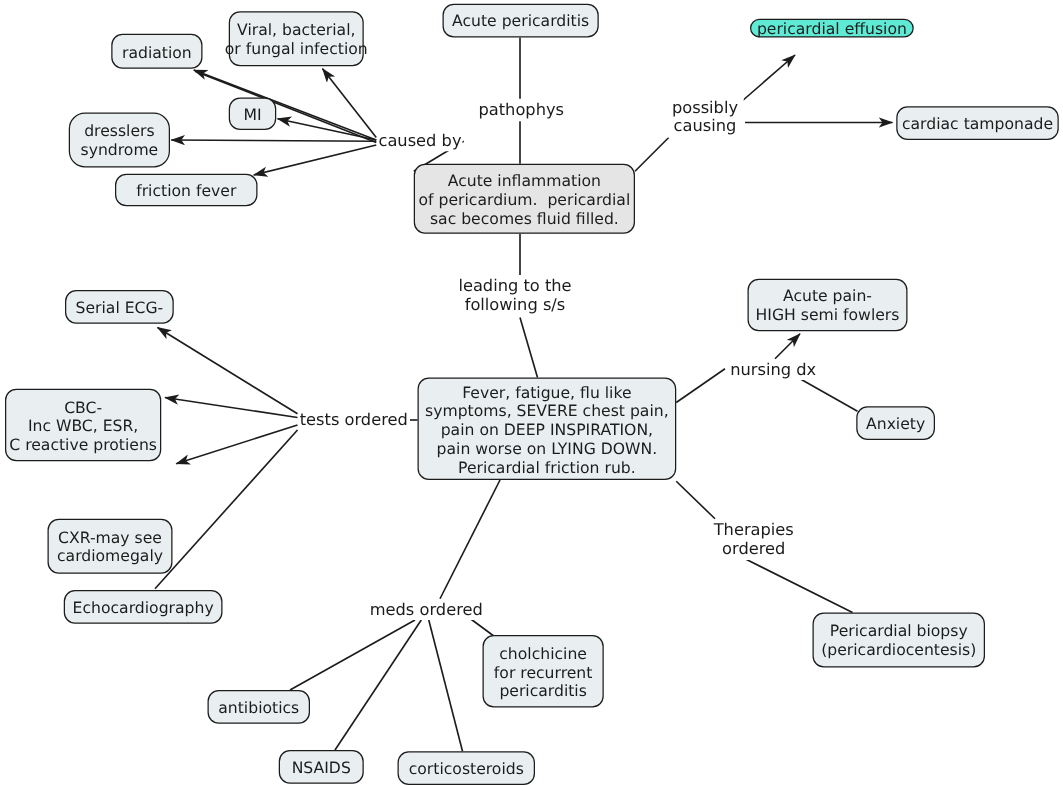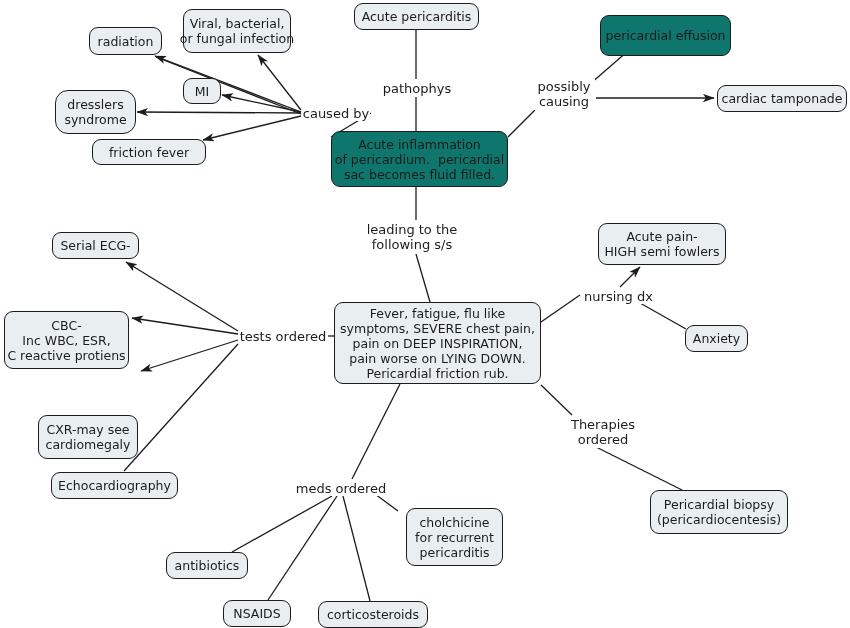--- a/index.html
+++ b/index.html
@@ -97,43 +97,43 @@
   </svg>
   <div id="node-layer">
       <div class="node" style="left: 354px; top: 3px; width: 125px; height: 27px; background: rgb(233, 239, 241); border-color: rgb(28, 28, 28); color: rgb(28, 28, 28);"><span>Acute pericarditis</span></div>
       <div class="node" style="left: 183px; top: 9px; width: 108px; height: 44px; background: rgb(233, 239, 241); border-color: rgb(28, 28, 28); color: rgb(28, 28, 28);"><span>Viral, bacterial,
 or fungal infection</span></div>
       <div class="node" style="left: 89px; top: 27px; width: 73px; height: 28px; background: rgb(233, 239, 241); border-color: rgb(28, 28, 28); color: rgb(28, 28, 28);"><span>radiation</span></div>
       <div class="node" style="left: 183px; top: 78px; width: 38px; height: 26px; background: rgb(233, 239, 241); border-color: rgb(28, 28, 28); color: rgb(28, 28, 28);"><span>MI</span></div>
       <div class="node" style="left: 55px; top: 90px; width: 81px; height: 44px; background: rgb(233, 239, 241); border-color: rgb(28, 28, 28); color: rgb(28, 28, 28); border-radius: 13px;"><span>dresslers
 syndrome</span></div>
       <div class="node" style="left: 92px; top: 139px; width: 114px; height: 26px; background: rgb(233, 239, 241); border-color: rgb(28, 28, 28); color: rgb(28, 28, 28);"><span>friction fever</span></div>
-      <div class="node" style="left: 600px; top: 15px; width: 131px; height: 41px; background: #0f766e; border-color: rgb(28, 28, 28); color: rgb(28, 28, 28);"><span>pericardial effusion</span></div>
+      <div class="node" style="left: 600px; top: 15px; width: 131px; height: 15px; background: #5eead4; border-color: rgb(28, 28, 28); color: rgb(28, 28, 28);"><span>pericardial effusion</span></div>
       <div class="node" style="left: 717px; top: 85px; width: 130px; height: 27px; background: rgb(233, 239, 241); border-color: rgb(28, 28, 28); color: rgb(28, 28, 28);"><span>cardiac tamponade</span></div>
-      <div class="node" style="left: 331px; top: 131px; width: 177px; height: 56px; background: #0f766e; border-color: rgb(28, 28, 28); color: rgb(28, 28, 28);"><span>Acute inflammation
+      <div class="node" style="left: 331px; top: 131px; width: 177px; height: 56px; background: #e5e5e5; border-color: rgb(28, 28, 28); color: rgb(28, 28, 28);"><span>Acute inflammation
 of pericardium.  pericardial
 sac becomes fluid filled.</span></div>
       <div class="node" style="left: 598px; top: 223px; width: 128px; height: 42px; background: rgb(233, 239, 241); border-color: rgb(28, 28, 28); color: rgb(28, 28, 28);"><span>Acute pain-
 HIGH semi fowlers</span></div>
       <div class="node" style="left: 685px; top: 325px; width: 63px; height: 27px; background: rgb(233, 239, 241); border-color: rgb(28, 28, 28); color: rgb(28, 28, 28);"><span>Anxiety</span></div>
       <div class="node" style="left: 52px; top: 232px; width: 87px; height: 27px; background: rgb(233, 239, 241); border-color: rgb(28, 28, 28); color: rgb(28, 28, 28);"><span>Serial ECG-</span></div>
       <div class="node" style="left: 4px; top: 289px; width: 125px; height: 58px; background: rgb(233, 239, 241); border-color: rgb(28, 28, 28); color: rgb(28, 28, 28); margin-top: 22px;"><span>CBC-
 Inc WBC, ESR,
 C reactive protiens</span></div>
       <div class="node" style="left: 38px; top: 368px; width: 100px; height: 44px; background: rgb(233, 239, 241); border-color: rgb(28, 28, 28); color: rgb(28, 28, 28); margin-top: 47px;"><span>CXR-may see
 cardiomegaly</span></div>
       <div class="node" style="left: 51px; top: 472px; width: 127px; height: 27px; background: rgb(233, 239, 241); border-color: rgb(28, 28, 28); color: rgb(28, 28, 28);"><span>Echocardiography</span></div>
       <div class="node" style="left: 334px; top: 302px; width: 207px; height: 82px; background: rgb(233, 239, 241); border-color: rgb(28, 28, 28); color: rgb(28, 28, 28);"><span>Fever, fatigue, flu like
 symptoms, SEVERE chest pain,
 pain on DEEP INSPIRATION,
 pain worse on LYING DOWN.
 Pericardial friction rub.</span></div>
       <div class="node" style="left: 650px; top: 490px; width: 138px; height: 44px; background: rgb(233, 239, 241); border-color: rgb(28, 28, 28); color: rgb(28, 28, 28);"><span>Pericardial biopsy
 (pericardiocentesis)</span></div>
-      <div class="node" style="left: 386px; top: 508px; width: 97px; height: 58px; background: rgb(233, 239, 241); border-color: rgb(28, 28, 28); color: rgb(28, 28, 28); margin-left: 20px;"><span>cholchicine
+      <div class="node" style="left: 386px; top: 508px; width: 97px; height: 58px; background: rgb(233, 239, 241); border-color: rgb(28, 28, 28); color: rgb(28, 28, 28);"><span>cholchicine
 for recurrent
 pericarditis</span></div>
       <div class="node" style="left: 166px; top: 552px; width: 82px; height: 27px; background: rgb(233, 239, 241); border-color: rgb(28, 28, 28); color: rgb(28, 28, 28);"><span>antibiotics</span></div>
       <div class="node" style="left: 223px; top: 600px; width: 68px; height: 27px; background: rgb(233, 239, 241); border-color: rgb(28, 28, 28); color: rgb(28, 28, 28);"><span>NSAIDS</span></div>
       <div class="node" style="left: 318px; top: 601px; width: 110px; height: 27px; background: rgb(233, 239, 241); border-color: rgb(28, 28, 28); color: rgb(28, 28, 28);"><span>corticosteroids</span></div>
     </div>
   <div id="label-layer">
       <div class="elabel" style="left: 382px; top: 80px; width: 70px; height: 16px; color: rgb(28, 28, 28); background: rgb(255, 255, 255);"><span>pathophys</span></div>
       <div class="elabel" style="left: 302px; top: 105px; width: 68px; height: 16px; color: rgb(28, 28, 28); background: rgb(255, 255, 255);"><span>caused by</span></div>
       <div class="elabel" style="left: 533px; top: 78px; width: 62px; height: 32px; color: rgb(28, 28, 28); background: rgb(255, 255, 255);"><span>possibly

